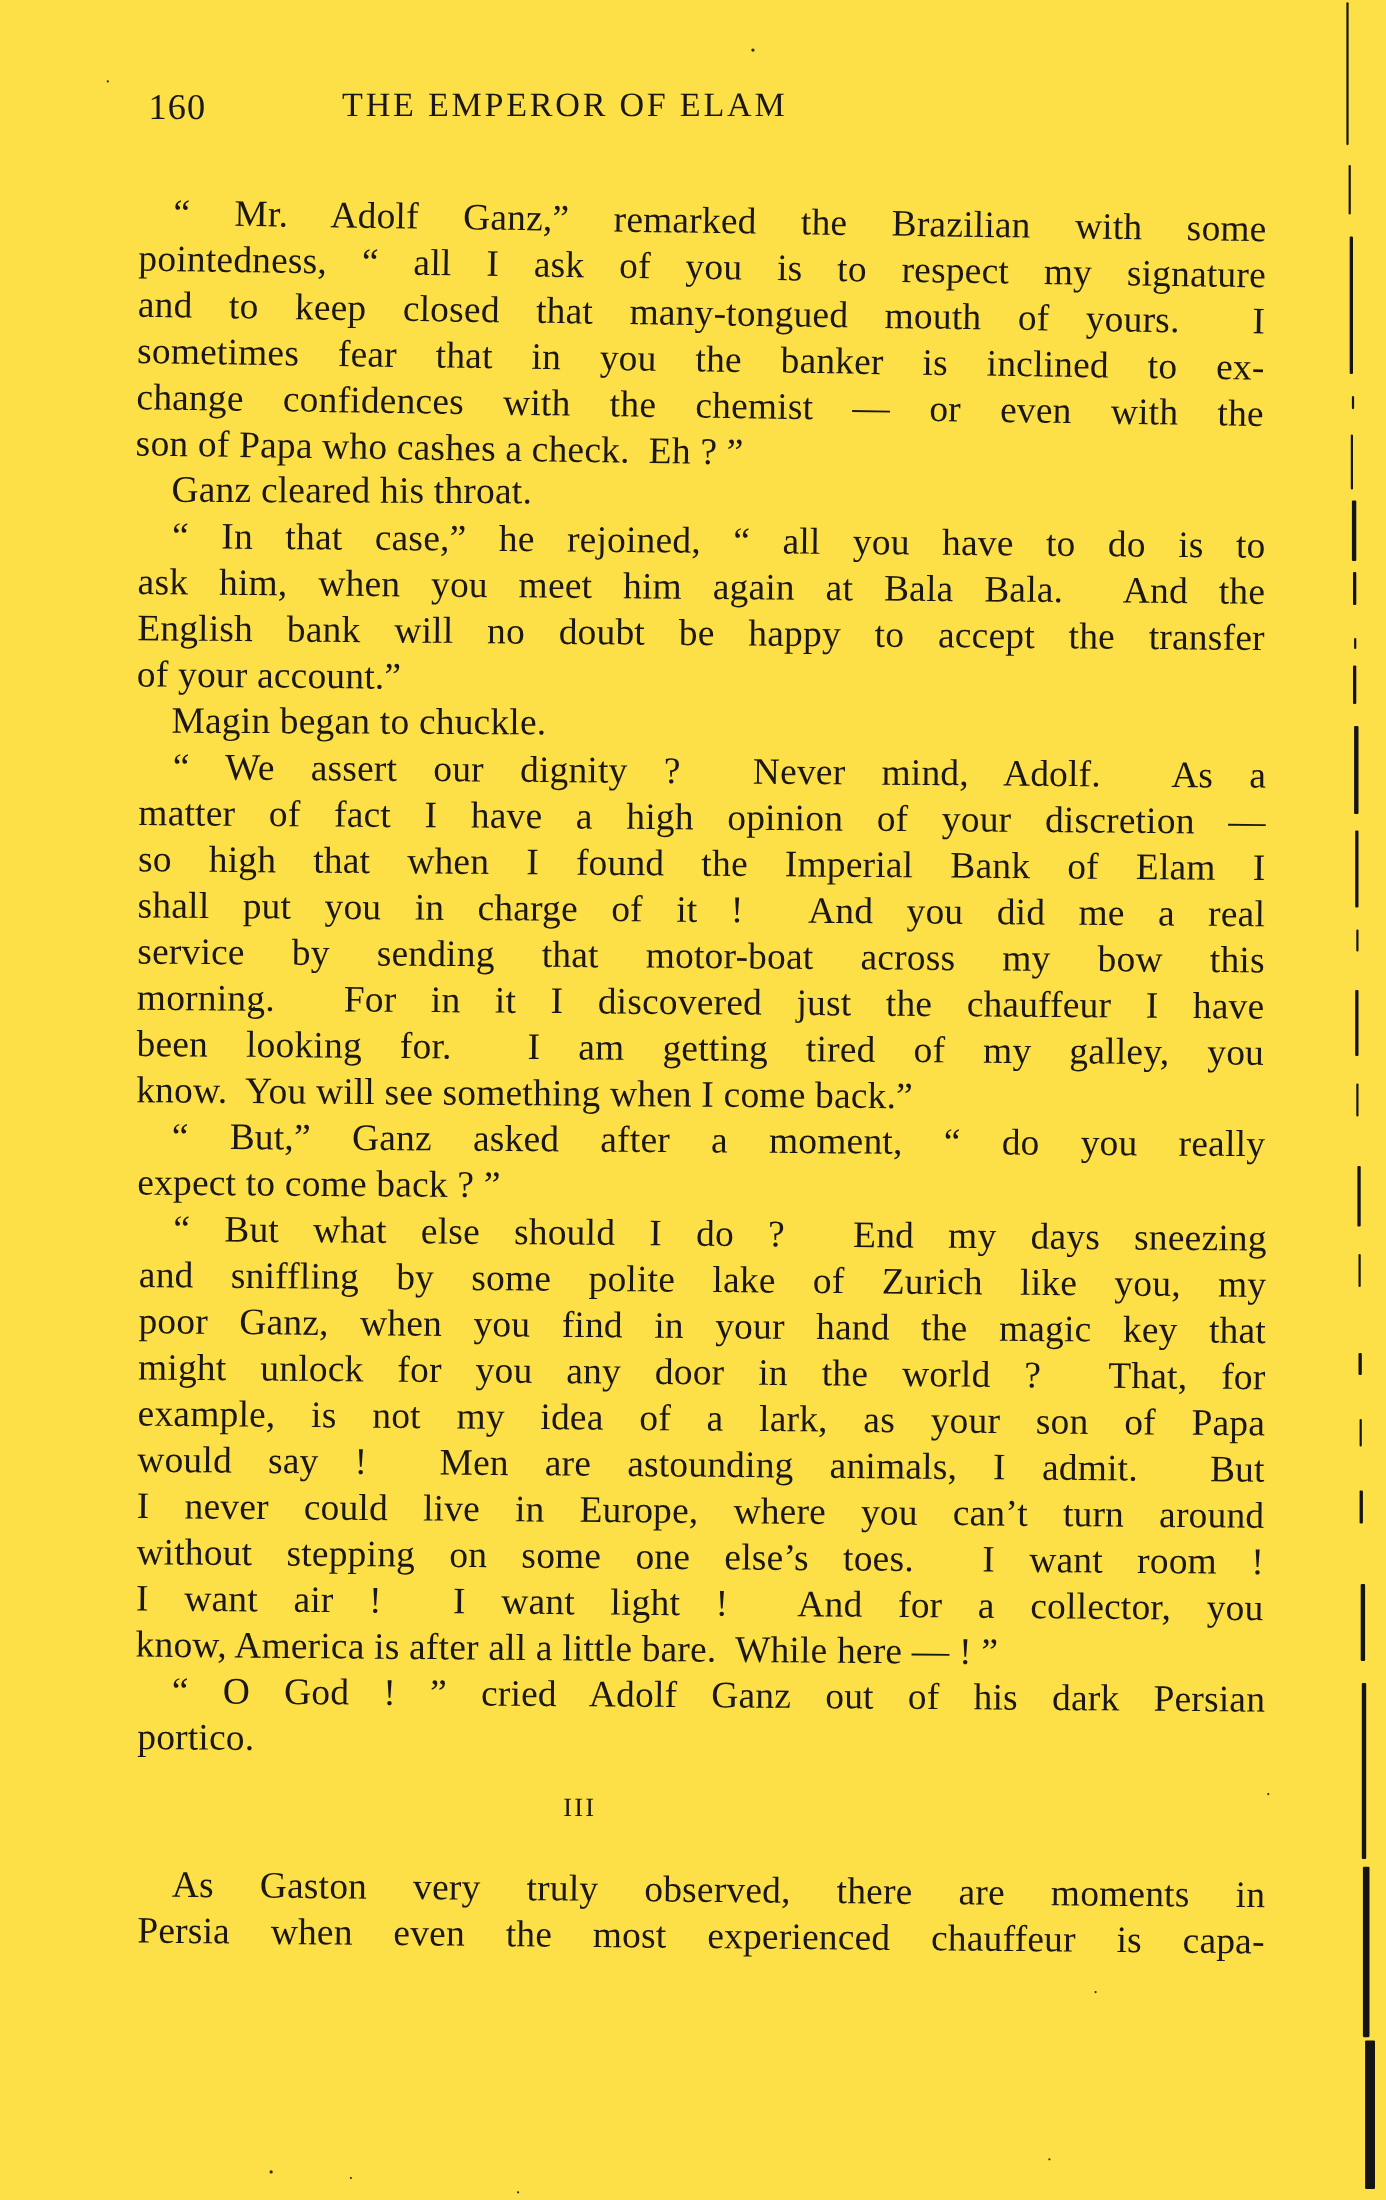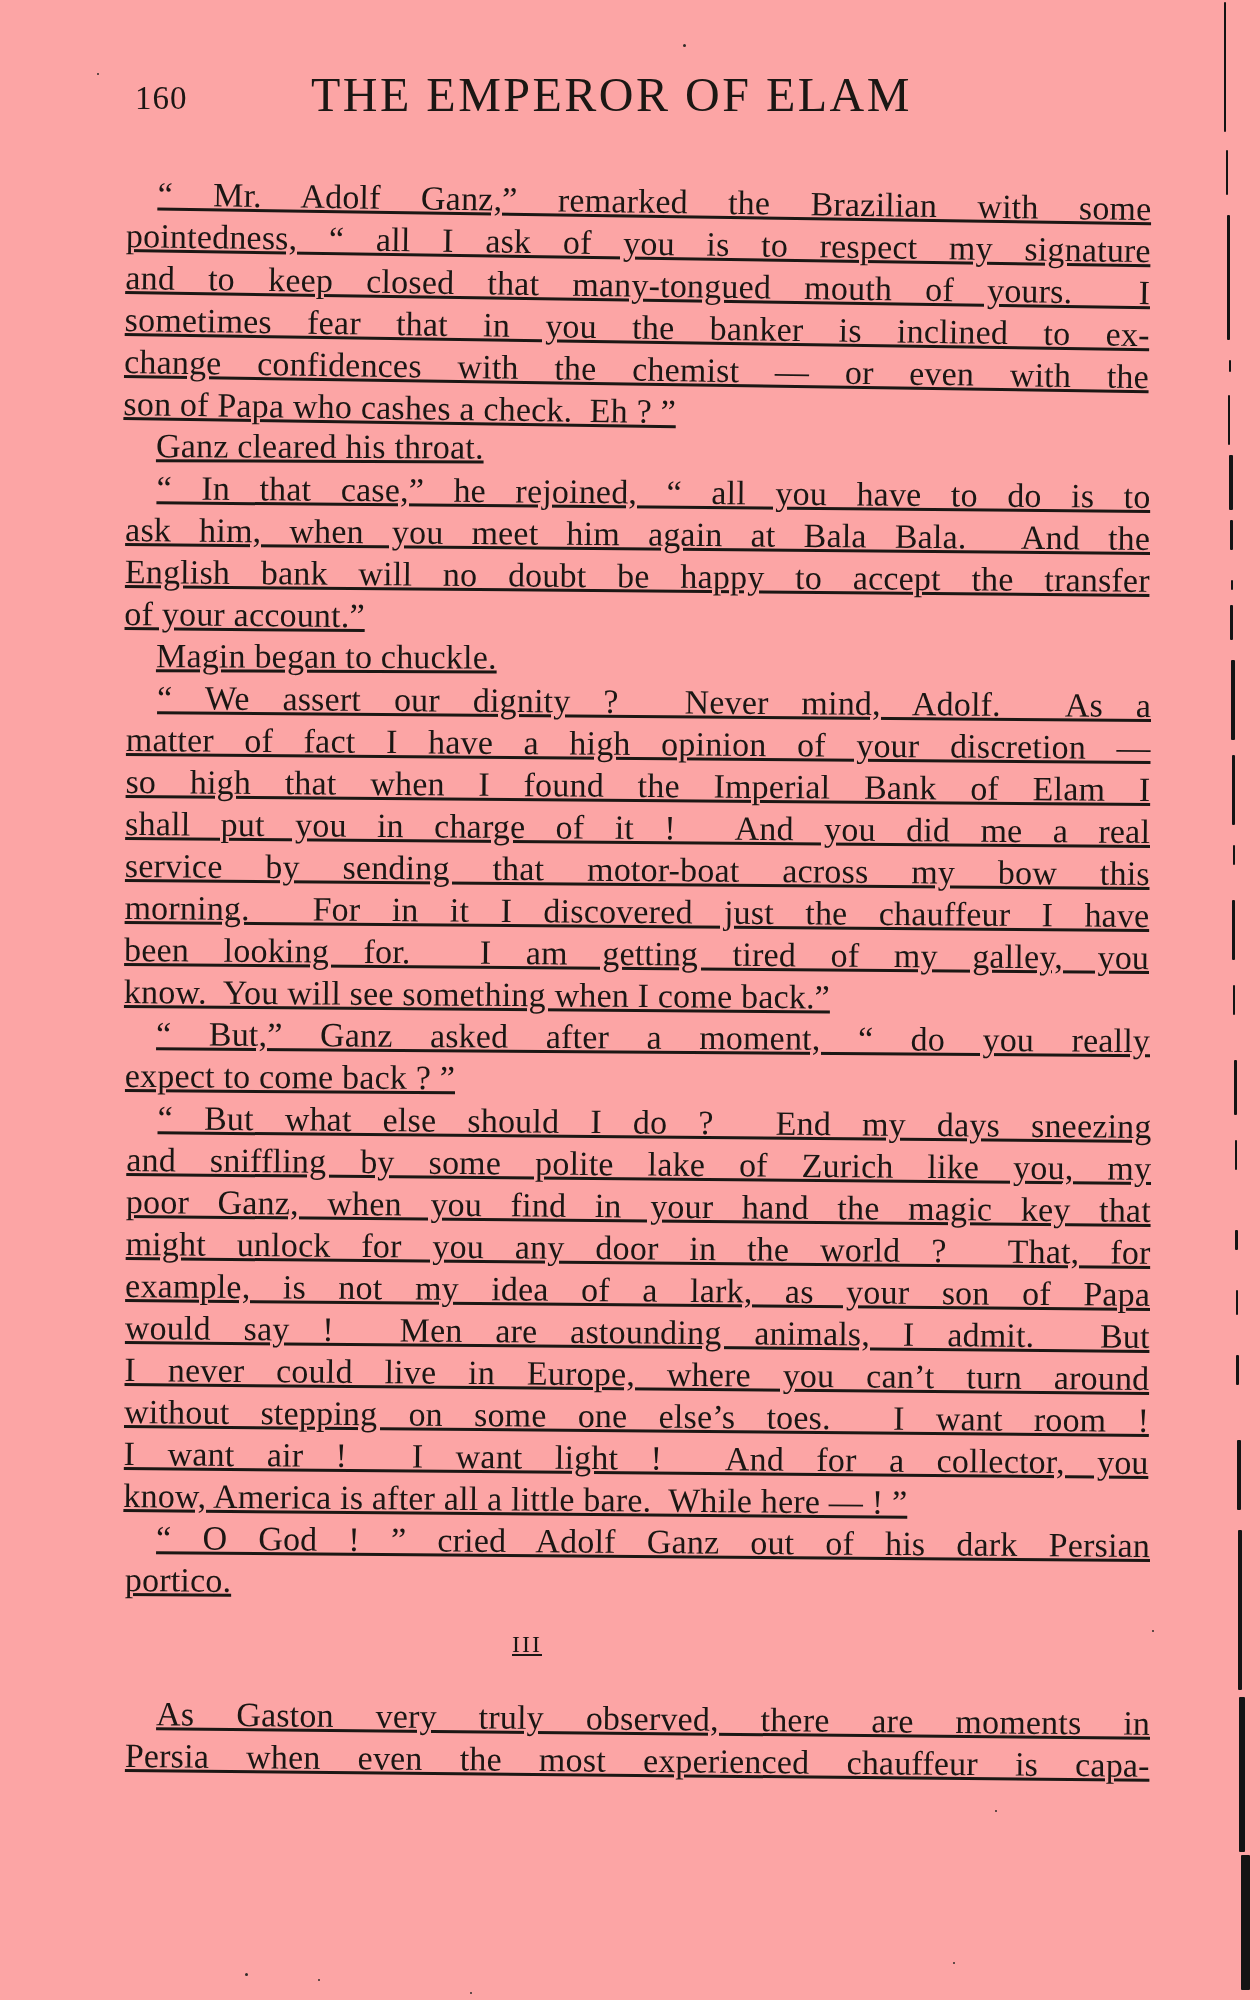--- a/index.html
+++ b/index.html
@@ -1,38 +1,38 @@
 <!DOCTYPE html>
 <html><head>
 <meta charset="utf-8">
 <style>
   html,body{margin:0;padding:0;background:#e8e8e4;}
   .page{
     position:relative;
     width:1260px;height:2000px;
-    background:#fca5a5;
+    background:#fde047;
     color:#1b1714;
     font-family:"Liberation Serif","DejaVu Serif",serif;
     overflow:hidden;
   }
   .page-header{position:absolute;top:0;left:0;width:100%;height:130px;}
   .page-num{
     position:absolute;left:135px;top:78px;
     font-size:33px;line-height:40px;
     letter-spacing:1px;
     font-feature-settings:"onum";
   }
   .running-title{
     position:absolute;left:311px;top:74px;
-    font-size:48px;line-height:42px;
+    font-size:31px;line-height:42px;
     letter-spacing:2.5px;
     white-space:pre;
   }
   .text-block{
-    position:absolute;top:173px;left:125px;width:1025px;text-decoration:underline;
+    position:absolute;top:173px;left:125px;width:1025px;
   }
   .para{transform-origin:left center;}
   .line{
     height:42px;line-height:42px;
     font-size:34px;
     letter-spacing:0.2px;
     white-space:pre-wrap;
     overflow:hidden;
     text-align:left;
   }

